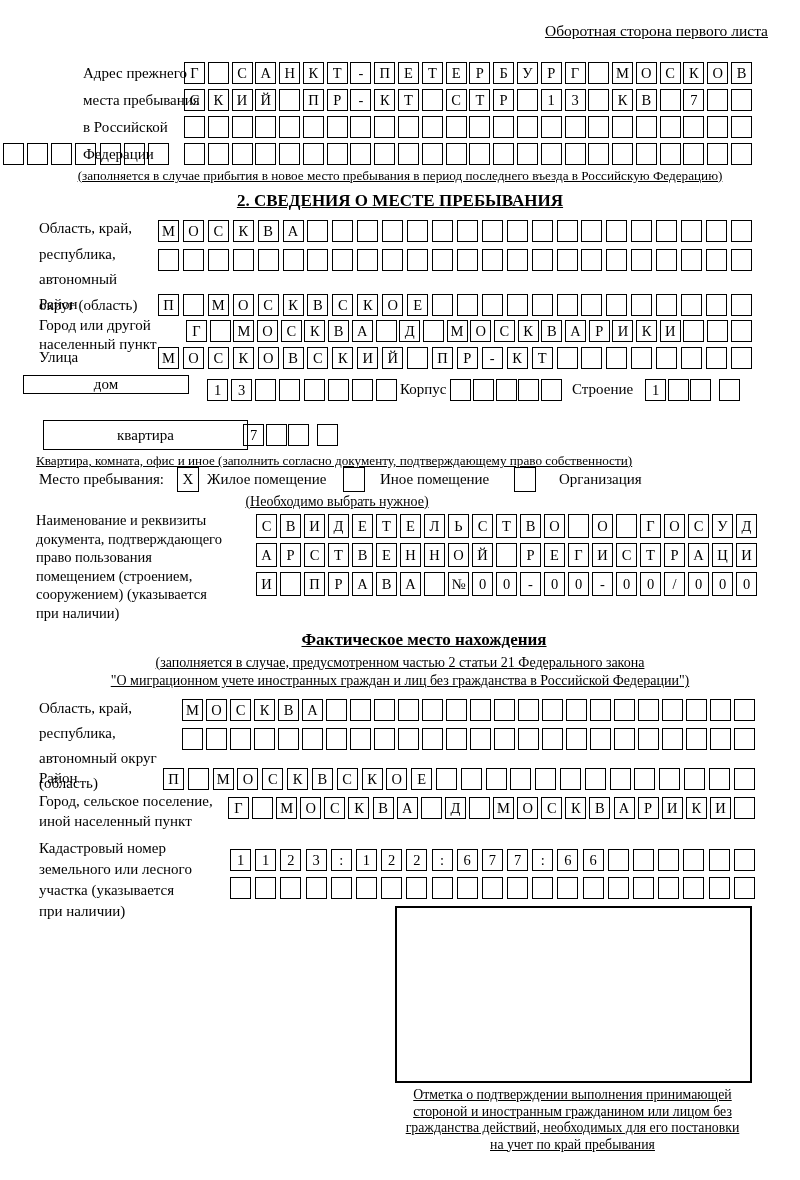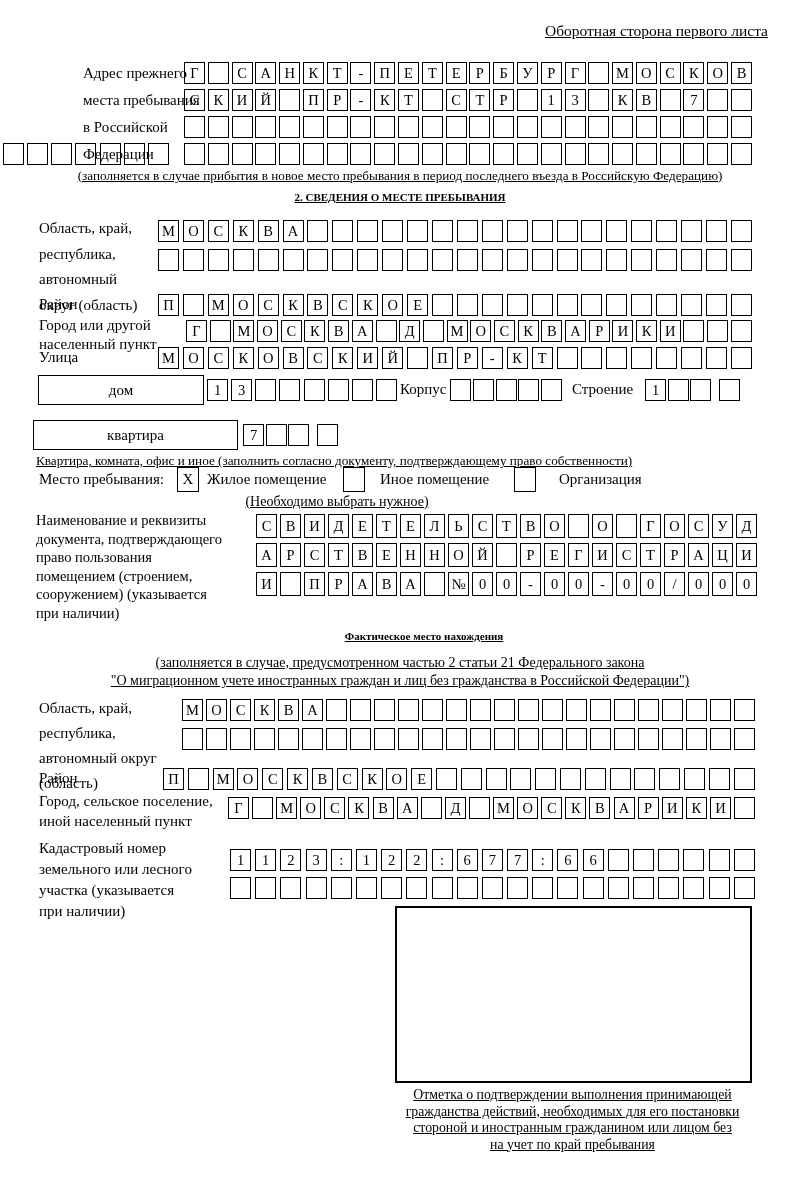--- a/index.html
+++ b/index.html
@@ -8,21 +8,21 @@
   .abs{position:absolute;text-decoration:underline;}
   .cells{position:absolute;display:flex;justify-content:space-between;}
   .cell{width:21px;height:22px;border:1.6px solid #000;box-sizing:border-box;
         display:flex;align-items:center;justify-content:center;
         font-size:14.5px;line-height:1;}
   .tallcells .cell{height:24px;}
   .lbl{position:absolute;font-size:15px;}
   .lines div{white-space:nowrap;}
   .center{left:0;width:800px;text-align:center;}
   .note{font-size:13.2px;}
-  .title{font-weight:bold;font-size:11px;}
+  .title{font-weight:bold;font-size:17px;}
   .wbox{position:absolute;border:1.6px solid #000;box-sizing:border-box;
         display:flex;align-items:center;justify-content:center;font-size:15px;}
   .chk{position:absolute;width:22px;height:25px;border:1.6px solid #000;box-sizing:border-box;
        display:flex;align-items:center;justify-content:center;font-size:15px;}
   .bigbox{position:absolute;border:2px solid #000;box-sizing:border-box;background:#fff;}
 </style>
 </head>
 <body>
 
 <div class="page">
@@ -291,21 +291,21 @@
       <span class="cell"></span>
       <span class="cell"></span>
       <span class="cell"></span>
       <span class="cell"></span>
       <span class="cell"></span>
       <span class="cell"></span>
       <span class="cell"></span>
       <span class="cell"></span>
     </div>
 
-  <div class="wbox" style="left:38px;top:375px;width:166px;height:30px;">дом</div>
+  <div class="wbox" style="left:23px;top:375px;width:166px;height:19px;">дом</div>
   <div class="cells" style="left:207px;top:379px;width:190px;">
       <span class="cell">1</span>
       <span class="cell">3</span>
       <span class="cell"></span>
       <span class="cell"></span>
       <span class="cell"></span>
       <span class="cell"></span>
       <span class="cell"></span>
       <span class="cell"></span>
     </div>
@@ -320,21 +320,21 @@
   <div class="lbl" style="left:572px;top:381px;">Строение</div>
   <div class="cells" style="left:645px;top:379px;width:66px;">
       <span class="cell">1</span>
       <span class="cell"></span>
       <span class="cell"></span>
     </div>
   <div class="cells" style="left:719px;top:379px;width:21px;">
       <span class="cell"></span>
     </div>
 
-  <div class="wbox" style="left:33px;top:420px;width:205px;height:30px;text-align:right;">квартира</div>
+  <div class="wbox" style="left:43px;top:420px;width:205px;height:30px;text-align:right;">квартира</div>
   <div class="cells" style="left:243px;top:424px;width:66px;">
       <span class="cell">7</span>
       <span class="cell"></span>
       <span class="cell"></span>
     </div>
   <div class="cells" style="left:317px;top:424px;width:21px;">
       <span class="cell"></span>
     </div>
   <div class="abs note" style="left:36px;top:453px;">Квартира, комната, офис и иное (заполнить согласно документу, подтверждающему право собственности)</div>
 
@@ -596,18 +596,18 @@
       <span class="cell"></span>
       <span class="cell"></span>
       <span class="cell"></span>
       <span class="cell"></span>
       <span class="cell"></span>
     </div>
 
   <div class="bigbox" style="left:395px;top:906px;width:357px;height:177px;"></div>
   <div class="abs lines" style="left:385px;top:1087px;width:375px;text-align:center;font-size:13.8px;line-height:16.5px;">
       <div>Отметка о подтверждении выполнения принимающей</div>
+      <div>стороной и иностранным гражданином или лицом без</div>
       <div>гражданства действий, необходимых для его постановки</div>
-      <div>стороной и иностранным гражданином или лицом без</div>
       <div>на учет по край пребывания</div>
     </div>
 
 </div>
 
 </body></html>

